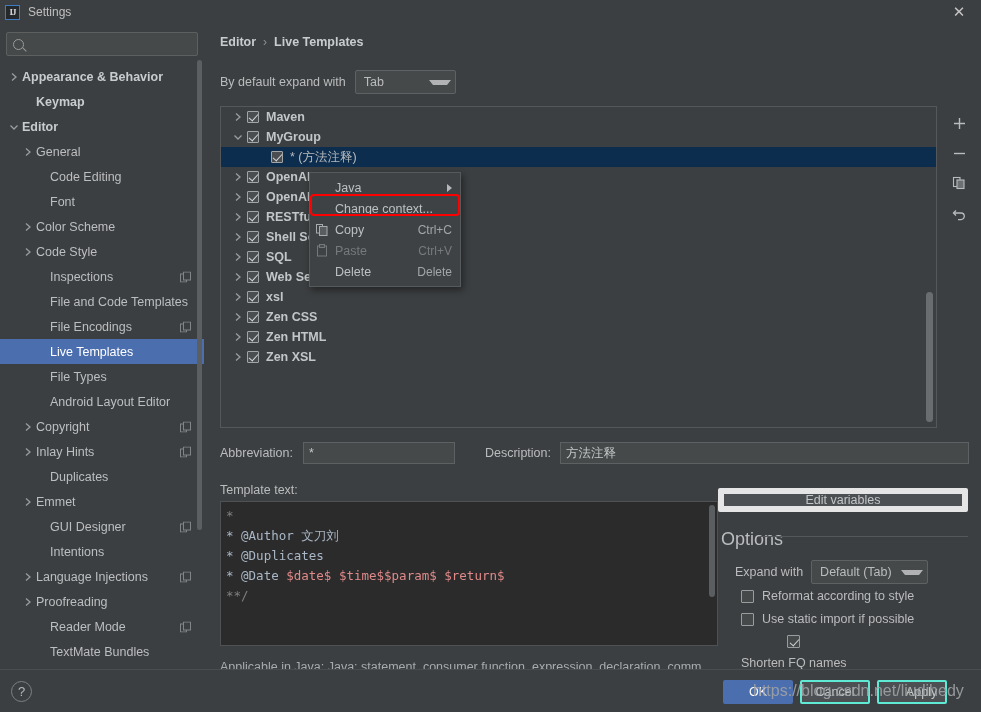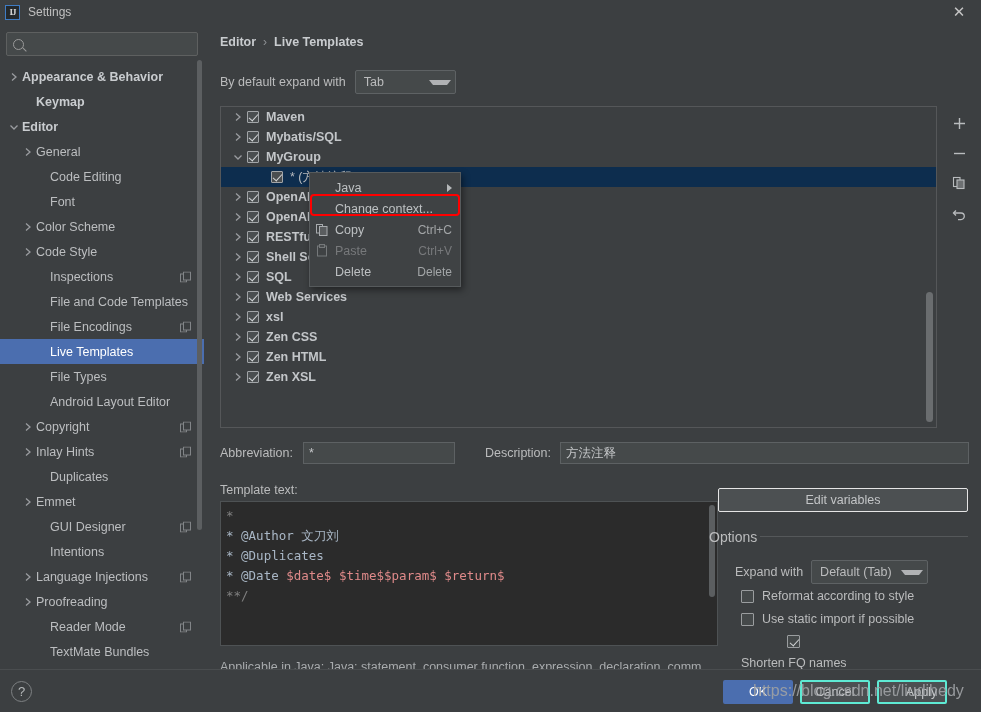--- a/index.html
+++ b/index.html
@@ -218,27 +218,27 @@
   .applicable {
     position: absolute; left: 16px; top: 636px;
     width: 505px; font-size: 12.5px; color: #a8abad;
     white-space: nowrap; overflow: hidden;
   }
 
   
   .editvars {
     position: absolute; left: 514px; top: 464px;
     width: 250px; height: 24px;
-    background: #4c5052; border: 1px solid #e5e5e5; border-radius: 2px;
+    background: #4c5052; border: 6px solid #e5e5e5; border-radius: 2px;
     display: flex; align-items: center; justify-content: center;
     font-size: 12.5px; color: #c3c5c7; cursor: pointer;
   }
   .opt-title {
-    position: absolute; left: 505px; top: 505px;
-    font-size: 14px; color: #bbbcbd;
+    position: absolute; left: 517px; top: 505px;
+    font-size: 18px; color: #bbbcbd;
   }
   .opt-line {
     position: absolute; left: 556px; top: 512px;
     width: 208px; height: 1px; background: #55585a;
   }
   .expand-opt {
     position: absolute; left: 531px; top: 536px;
     display: flex; align-items: center; gap: 8px;
   }
   .combo-default { width: 117px; }
@@ -491,29 +491,20 @@
   <div class="tbox">
     <div class="tbox-inner" id="template-tree">
         <div class="trow">
           <span class="tarrow" style="">
             <svg width="8" height="10" viewBox="0 0 8 10">
               <path d="M2 1.5 L6 5 L2 8.5" fill="none" stroke="#9a9ca0" stroke-width="1.3"></path>
             </svg>
           </span>
           <span class="cbox checked"></span>
           <span class="tlabel">Maven</span>
-        </div>
-        <div class="trow">
-          <span class="tarrow" style="">
-            <svg width="8" height="10" viewBox="0 0 8 10">
-              <path d="M2 1.5 L6 5 L2 8.5" fill="none" stroke="#9a9ca0" stroke-width="1.3"></path>
-            </svg>
-          </span>
-          <span class="cbox checked"></span>
-          <span class="tlabel">Mybatis/SQL</span>
         </div>
         <div class="trow">
           <span class="tarrow" style="">
             <svg width="10" height="8" viewBox="0 0 10 8">
               <path d="M1.5 2.5 L5 6 L8.5 2.5" fill="none" stroke="#9a9ca0" stroke-width="1.3"></path>
             </svg>
           </span>
           <span class="cbox checked"></span>
           <span class="tlabel">MyGroup</span>
         </div>

